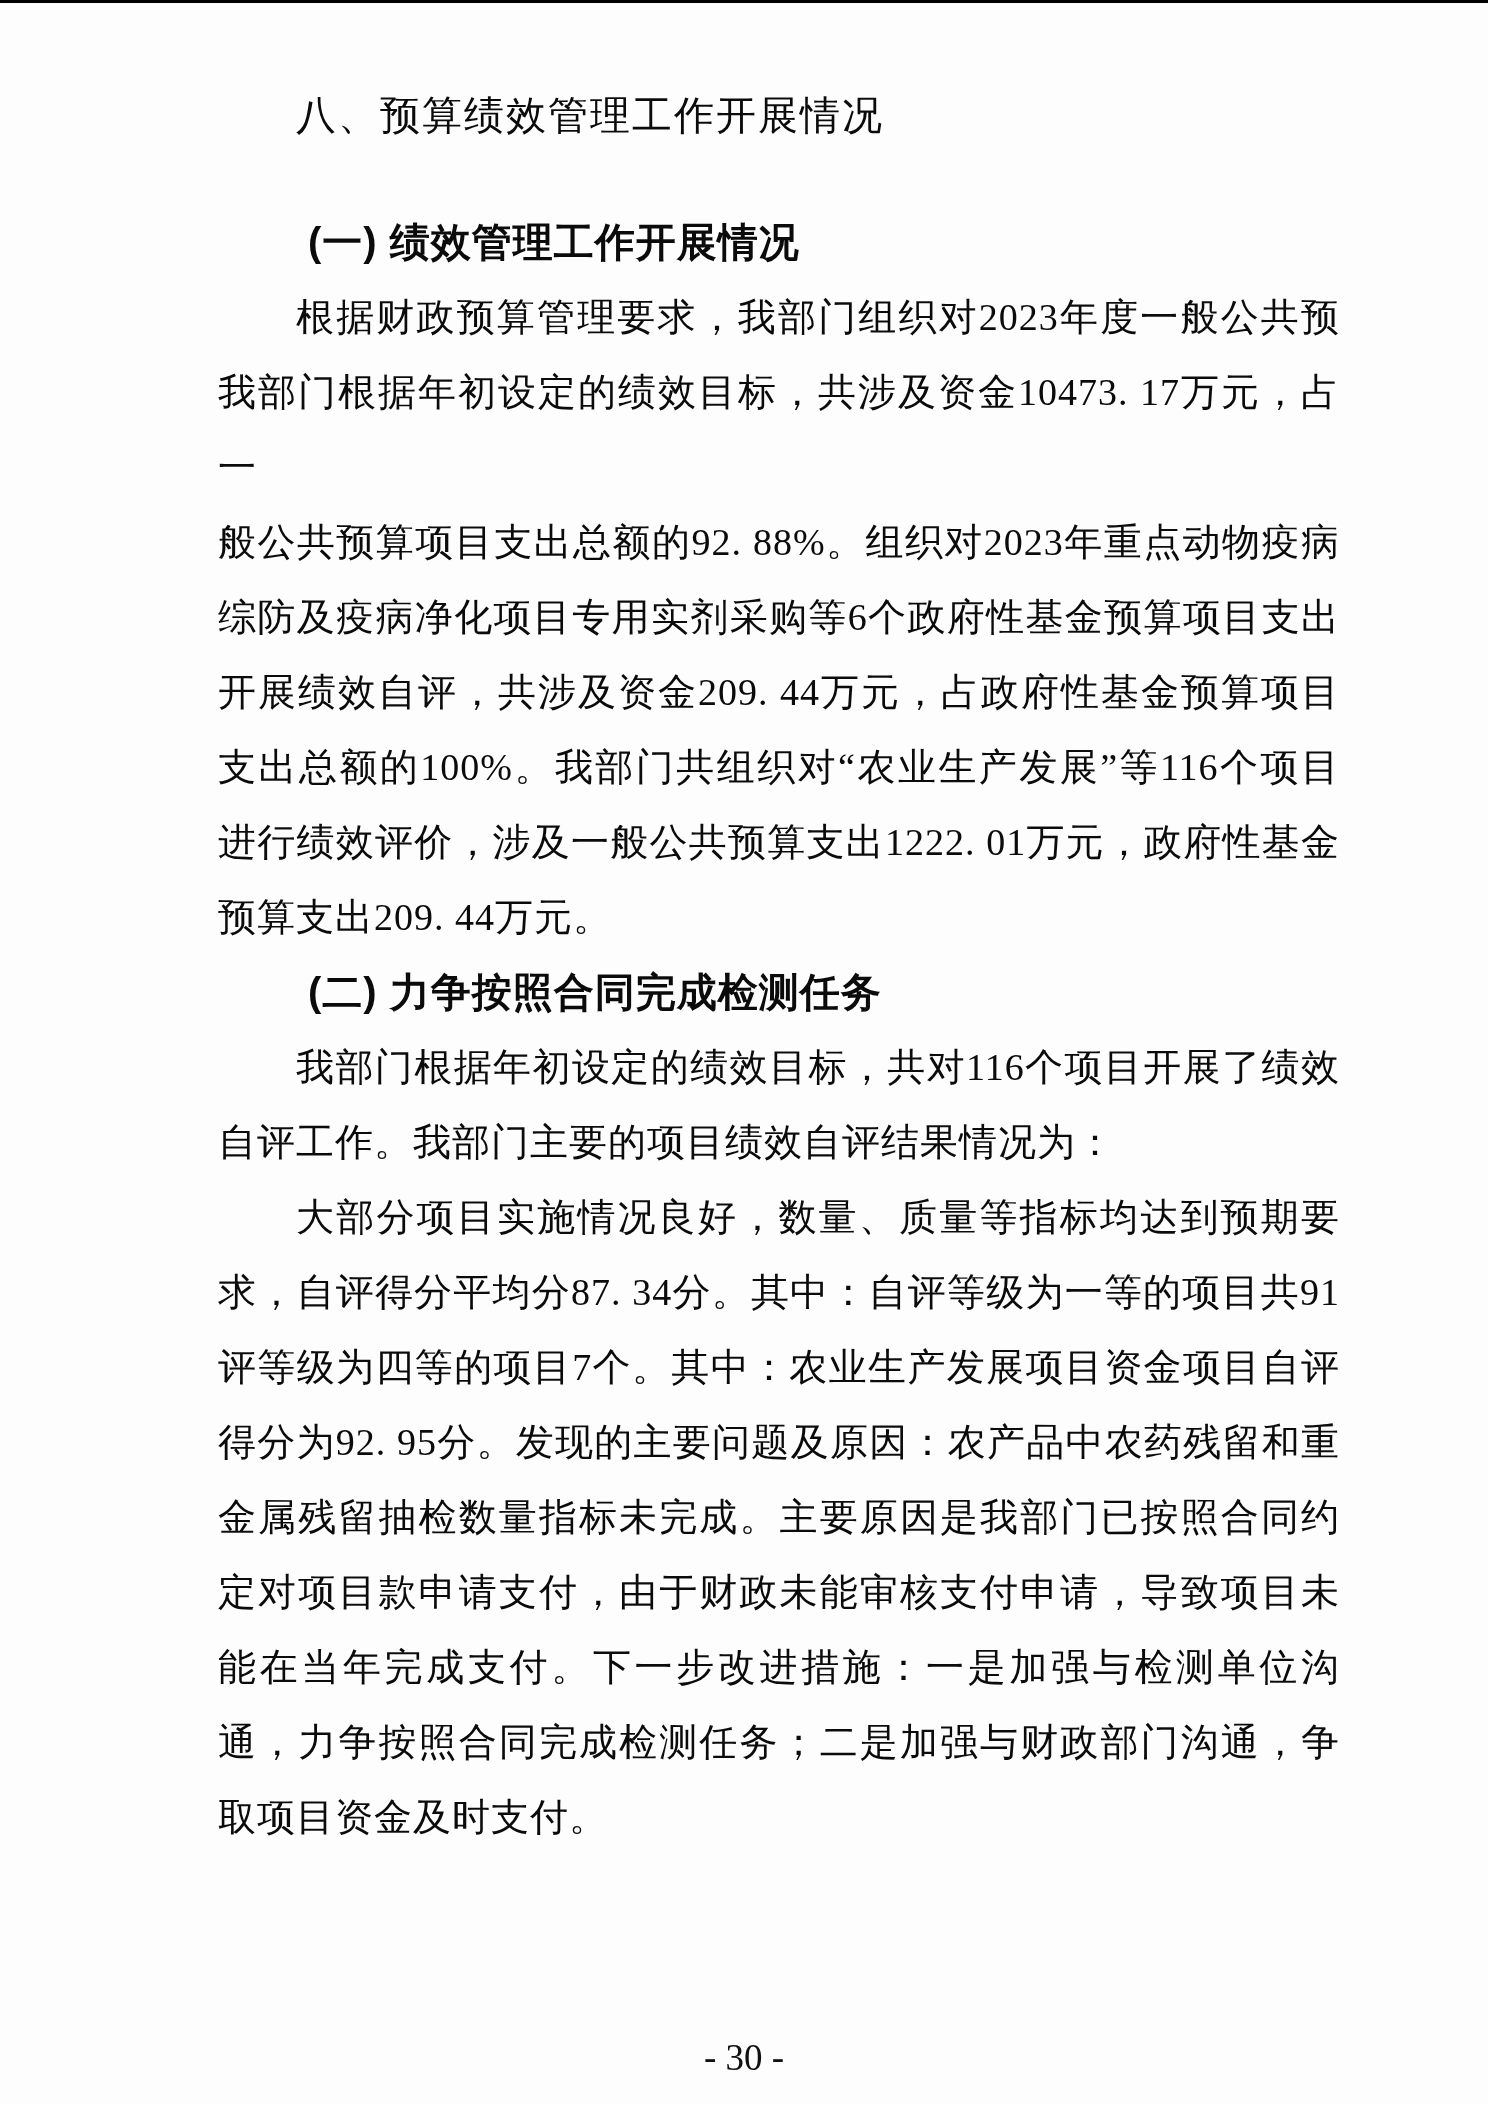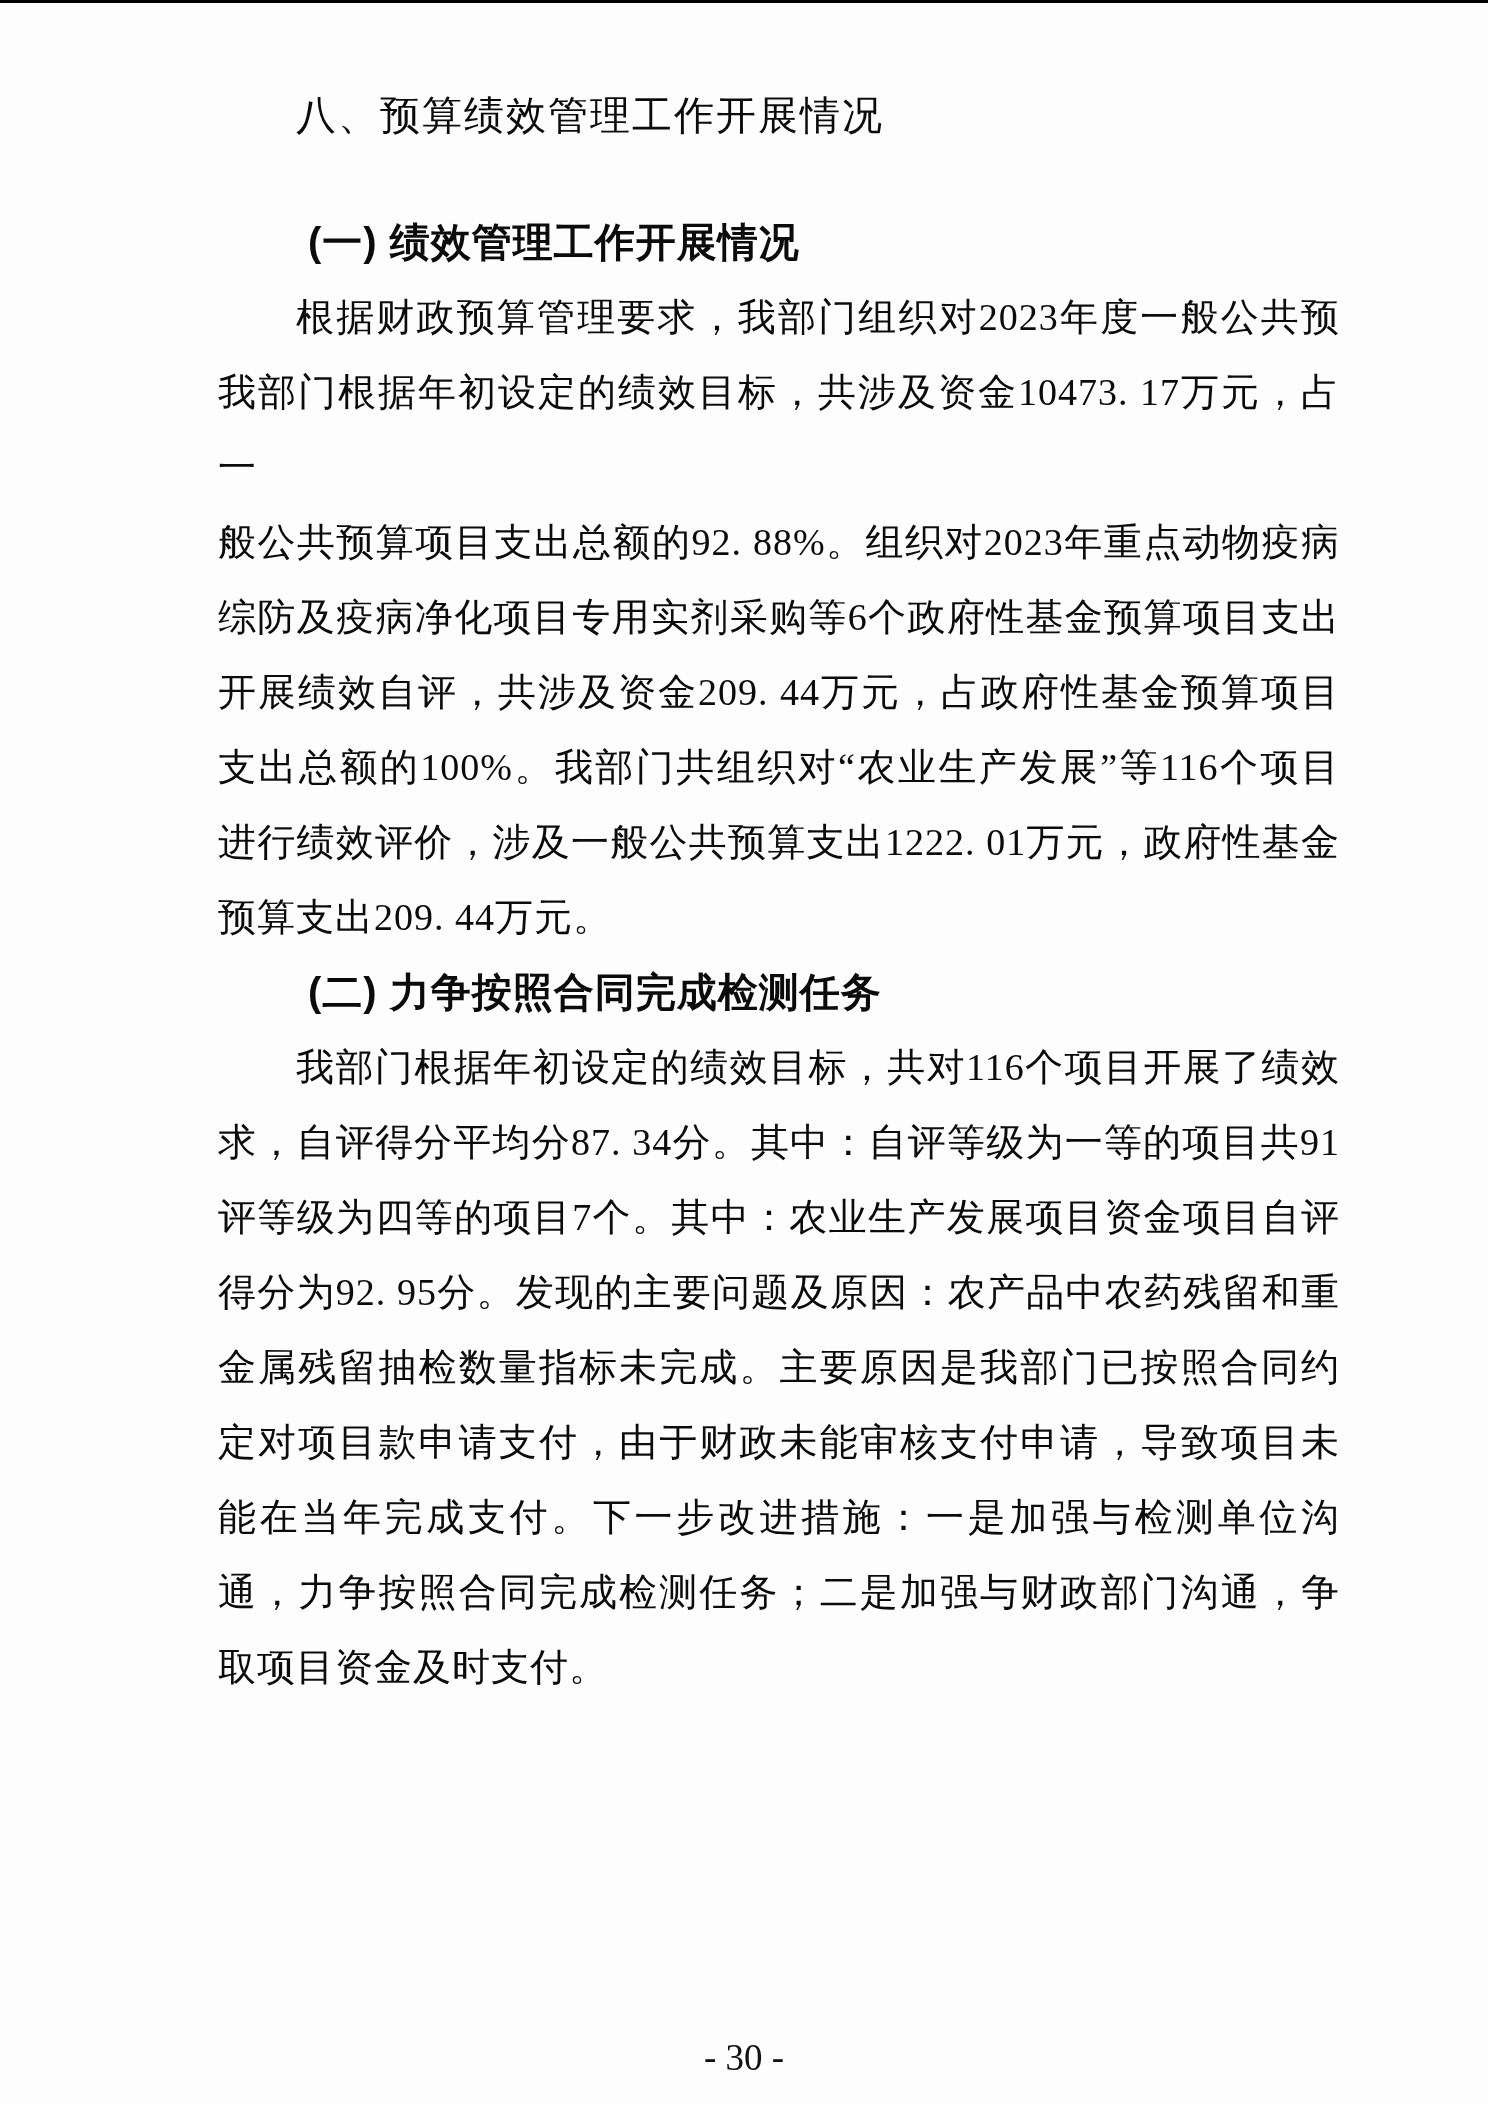--- a/index.html
+++ b/index.html
@@ -63,23 +63,25 @@
       <div class="line">开展绩效自评，共涉及资金209. 44万元，占政府性基金预算项目</div>
       <div class="line">支出总额的100%。我部门共组织对“农业生产发展”等116个项目</div>
       <div class="line">进行绩效评价，涉及一般公共预算支出1222. 01万元，政府性基金</div>
       <div class="line last">预算支出209. 44万元。</div>
     </div>
 
     <div class="section-heading">(二) 力争按照合同完成检测任务</div>
 
     <div>
       <div class="line indent">我部门根据年初设定的绩效目标，共对116个项目开展了绩效</div>
+      <div class="line last">自评工作。我部门主要的项目绩效自评结果情况为：</div>
     </div>
 
     <div>
+      <div class="line indent">大部分项目实施情况良好，数量、质量等指标均达到预期要</div>
       <div class="line">求，自评得分平均分87. 34分。其中：自评等级为一等的项目共91</div>
       <div class="line">评等级为四等的项目7个。其中：农业生产发展项目资金项目自评</div>
       <div class="line">得分为92. 95分。发现的主要问题及原因：农产品中农药残留和重</div>
       <div class="line">金属残留抽检数量指标未完成。主要原因是我部门已按照合同约</div>
       <div class="line">定对项目款申请支付，由于财政未能审核支付申请，导致项目未</div>
       <div class="line">能在当年完成支付。下一步改进措施：一是加强与检测单位沟</div>
       <div class="line">通，力争按照合同完成检测任务；二是加强与财政部门沟通，争</div>
       <div class="line last">取项目资金及时支付。</div>
     </div>
 

